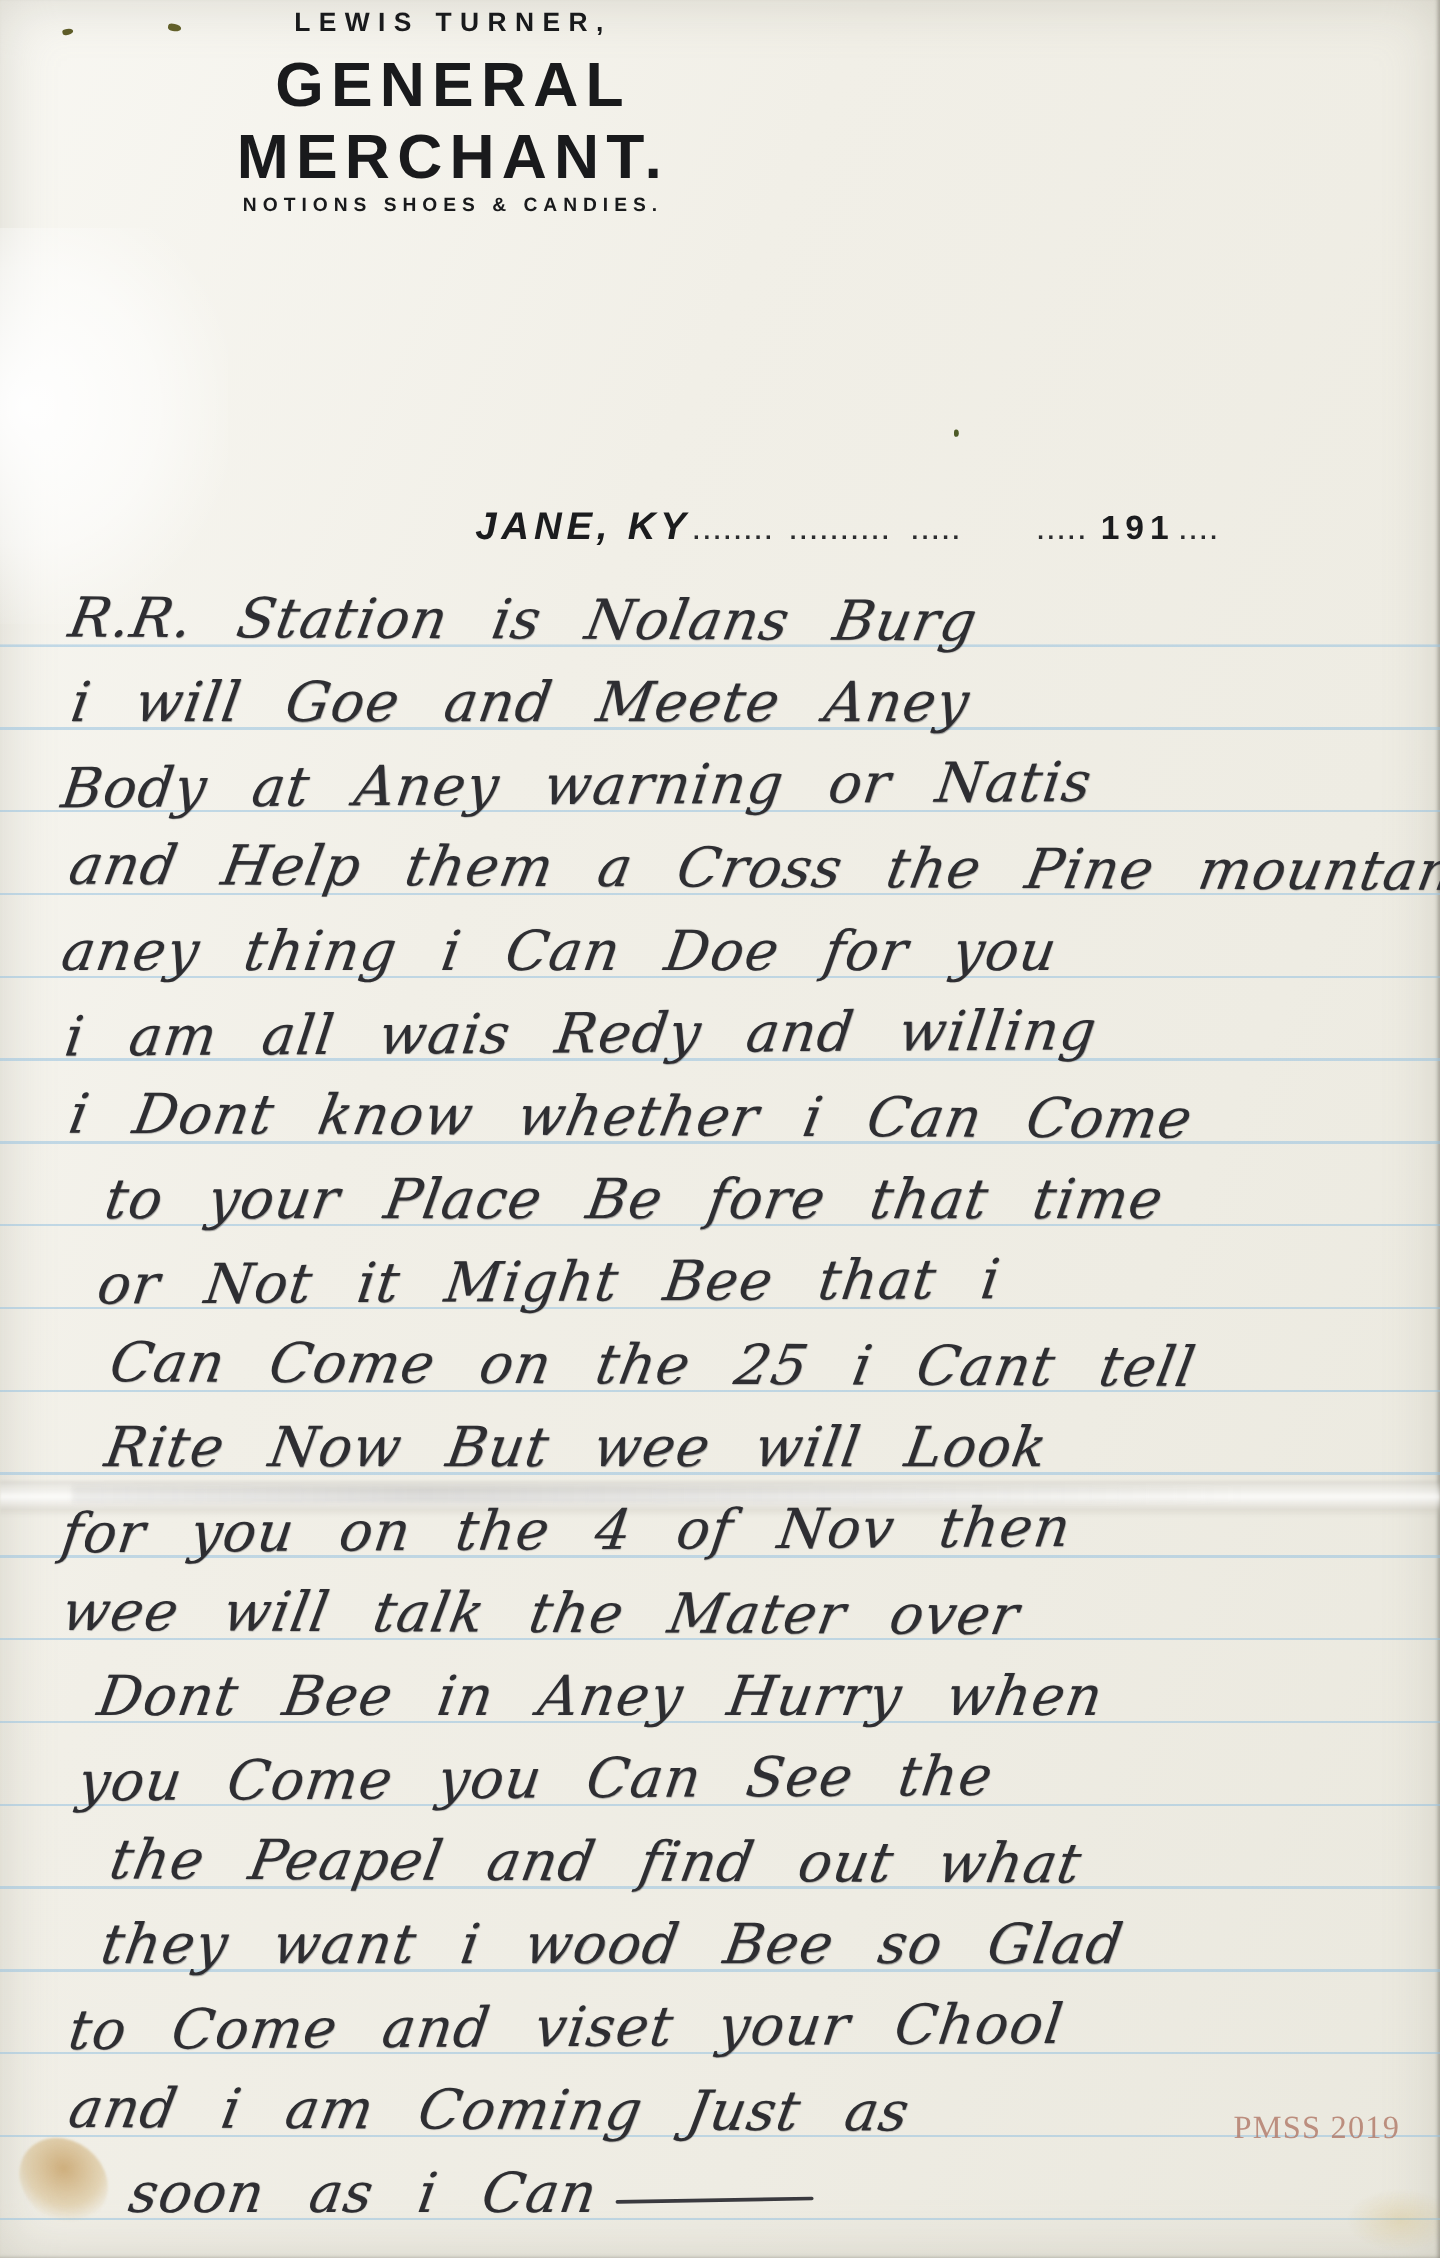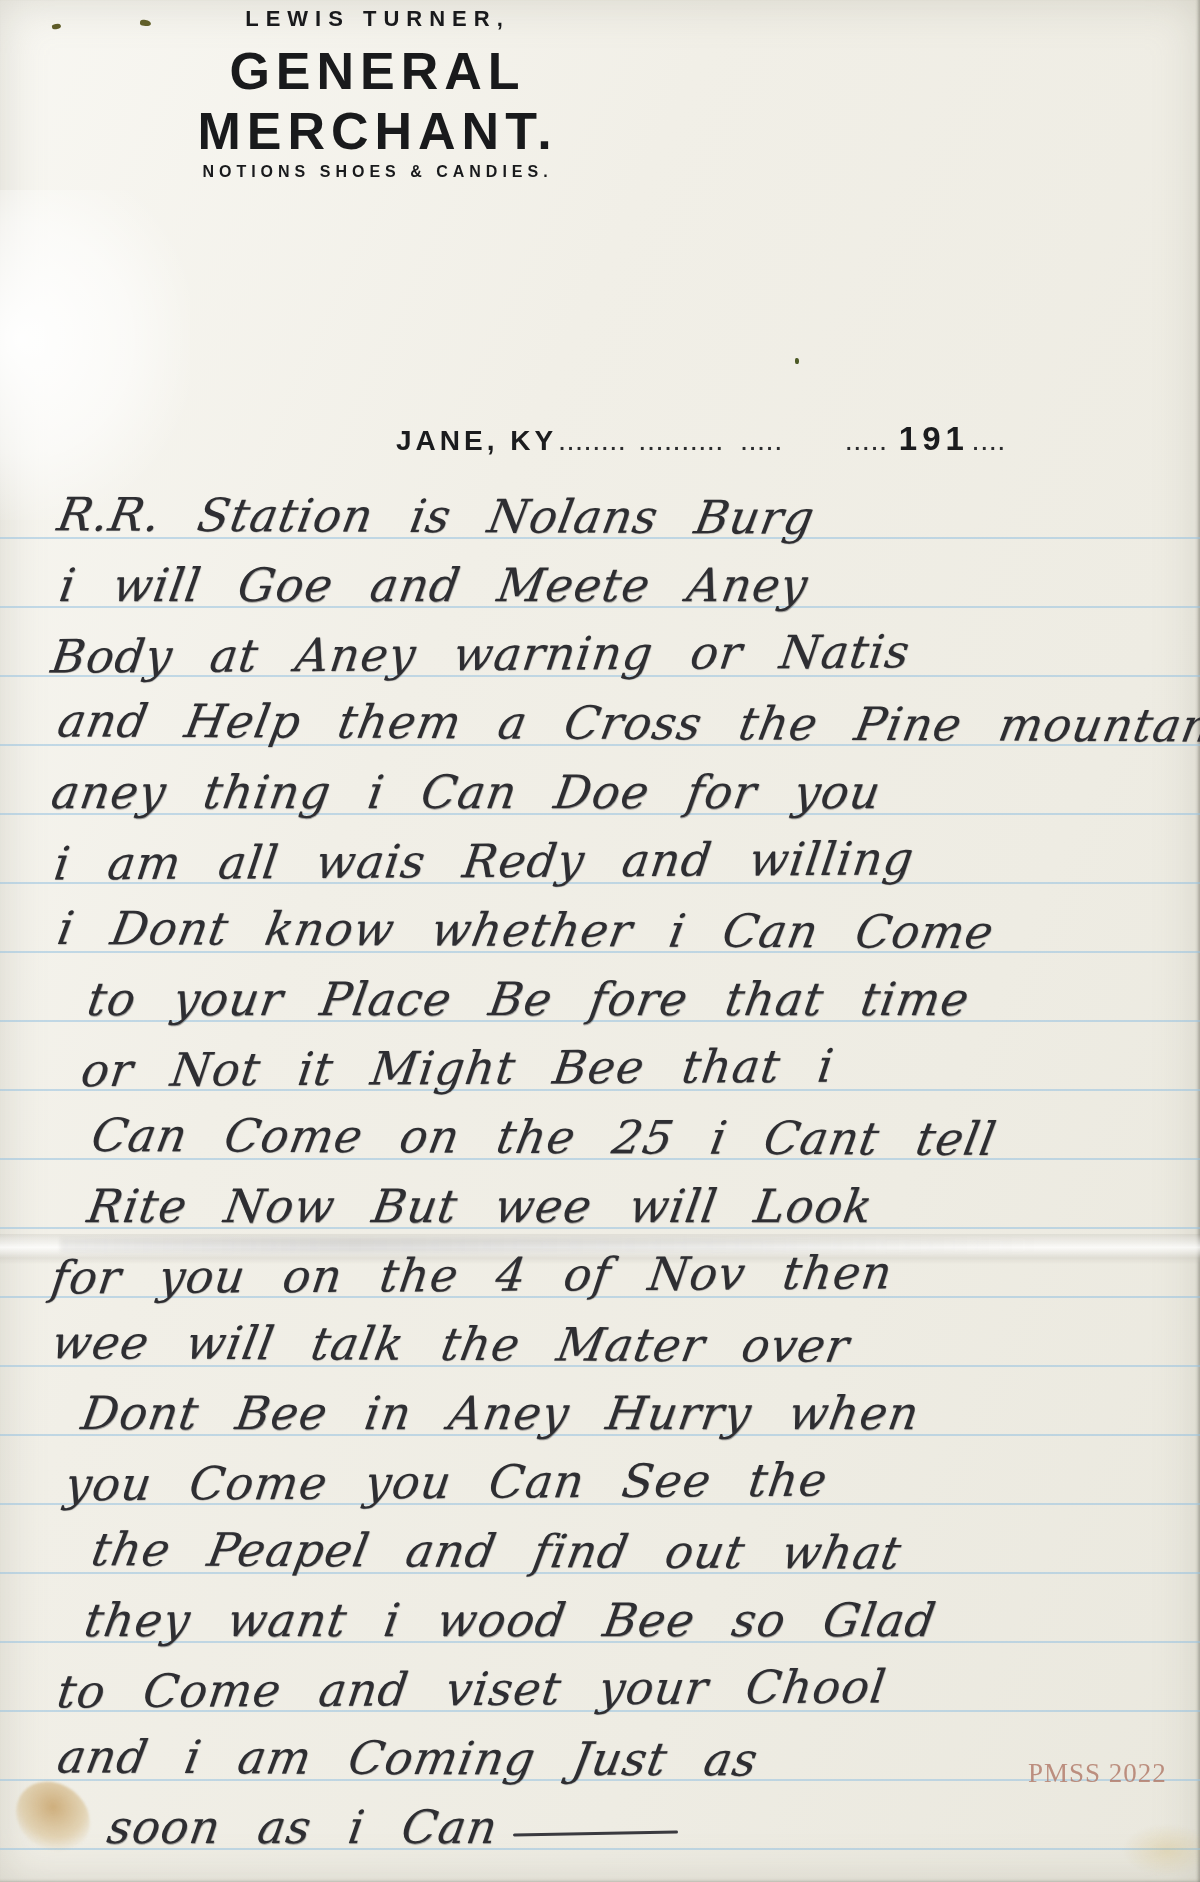--- a/index.html
+++ b/index.html
@@ -60,27 +60,27 @@
     text-align:center;color:#191a1c;
   }
   .lh-name{font-size:22px;font-weight:bold;letter-spacing:7px;}
   .lh-title{font-size:52px;font-weight:bold;letter-spacing:6px;margin-top:9px;}
   .lh-sub{font-size:16px;font-weight:bold;letter-spacing:5px;margin-top:2px;}
   
   .dateline{
     position:absolute;left:396px;top:420px;width:760px;
     display:flex;align-items:baseline;color:#1b1c1e;white-space:nowrap;
   }
-  .dl-place{font-size:28px;font-weight:bold;letter-spacing:4px;}
+  .dl-place{font-size:32px;font-weight:bold;letter-spacing:4px;font-style:italic;}
   .dl-dots{font-size:20px;font-weight:bold;letter-spacing:3px;color:#2a2b2d;}
   .dl-dots.g1{margin-left:2px;}
   .dl-dots.g2{margin-left:12px;}
   .dl-dots.g3{margin-left:16px;}
   .dl-dots.g4{margin-left:62px;}
-  .dl-year{font-size:33px;font-weight:bold;letter-spacing:5px;margin-left:10px;}
+  .dl-year{font-size:28px;font-weight:bold;letter-spacing:5px;margin-left:10px;}
   .dl-dots.g5{margin-left:4px;}
   
   .letter{
     position:absolute;left:0;top:482px;width:1200px;
     color:#2e2e32;
     font-family:"DejaVu Serif","Liberation Serif",serif;
     font-style:italic;
     font-size:46px;
     letter-spacing:1px;
     word-spacing:22px;
@@ -150,15 +150,15 @@
     <div class="hw" style="padding-left:52px"><span>wee will talk the Mater over</span></div>
     <div class="hw" style="padding-left:82px"><span>Dont Bee in Aney Hurry when</span></div>
     <div class="hw" style="padding-left:66px"><span>you Come you Can See the</span></div>
     <div class="hw" style="padding-left:92px"><span>the Peapel and find out what</span></div>
     <div class="hw" style="padding-left:85px"><span>they want i wood Bee so Glad</span></div>
     <div class="hw" style="padding-left:58px"><span>to Come and viset your Chool</span></div>
     <div class="hw" style="padding-left:58px"><span>and i am Coming Just as</span></div>
     <div class="hw last" style="padding-left:108px"><span>soon as i Can</span></div>
   </div>
 
-  <div class="watermark">PMSS 2022</div>
+  <div class="watermark">PMSS 2019</div>
 
 </div>
 
 </body></html>

